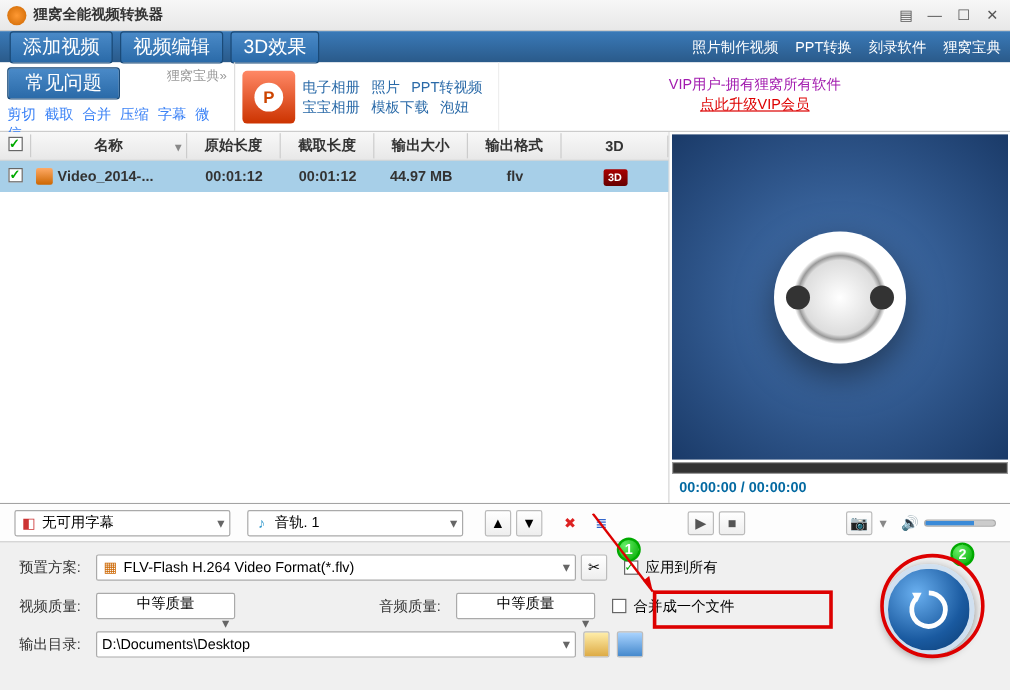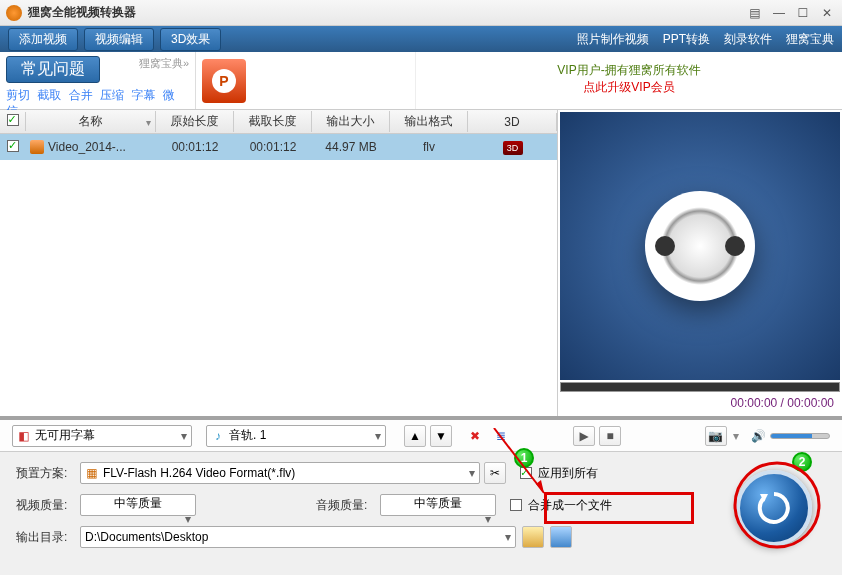--- a/index.html
+++ b/index.html
@@ -35,21 +35,21 @@
   padding: 0 8px;
 }
 .tb-btn {
   background: linear-gradient(#4a8ac8, #2a6aa8);
   border: 1px solid #1a4a78;
   color: #fff;
   padding: 2px 10px;
   border-radius: 3px;
   margin-right: 6px;
   cursor: pointer;
-  font-size: 12px;
+  font-size: 16px;
 }
 .tb-spacer { flex: 1; }
 .tb-link { color: #fff; margin-left: 14px; cursor: pointer; }
 .promo {
   height: 58px;
   background: #fff;
   border-bottom: 1px solid #ccc;
   display: flex;
 }
 .promo-left {
@@ -68,24 +68,24 @@
   cursor: pointer;
 }
 .faq-right { float: right; color: #999; font-size: 11px; cursor: pointer; }
 .tag-row { margin-top: 4px; line-height: 16px; }
 .tag-row span { color: #3b82f6; margin-right: 4px; cursor: pointer; font-size: 12px; }
 .promo-block { display: flex; align-items: center; padding: 6px; border-right: 1px solid #eee; }
 .promo-ico { width: 44px; height: 44px; margin-right: 6px; border-radius: 4px; display:flex; align-items:center; justify-content:center; }
 .promo-links { line-height: 16px; }
 .promo-links span { color: #2a6aa8; margin-right: 6px; cursor: pointer; }
 .promo-vip { flex:1; text-align:center; padding-top:10px; }
-.promo-vip .l1 { color:#4d7c0f; }
-.promo-vip .l2 { color:#d00; cursor:pointer; }
-
-.main { display: flex; height: 310px; border-bottom: 4px solid #a3a3a3; }
+.promo-vip .l1 { color:#a21caf; }
+.promo-vip .l2 { color:#d00; text-decoration: underline; cursor:pointer; }
+
+.main { display: flex; height: 310px; border-bottom: 1px solid #a3a3a3; font-weight: bold; }
 .list-pane { flex: 1; background: #fff; border-right: 1px solid #ccc; display:flex; flex-direction:column; }
 .list-header {
   display: flex;
   background: linear-gradient(#f8f8f8, #e8e8e8);
   border-bottom: 1px solid #ccc;
   height: 24px;
   align-items: center;
 }
 .lh-cell { border-right: 1px solid #ccc; text-align: center; padding: 2px 0; color: #333; position:relative; }
 .lh-cell .drop { position:absolute; right:4px; top:6px; color:#888; font-size:10px; }
@@ -117,21 +117,21 @@
   box-shadow: 0 10px 30px rgba(0,0,0,.5);
 }
 .reel::before, .reel::after {
   content:"";
   position:absolute;
   width:20px; height:20px; background:#333; border-radius:50%;
 }
 .reel::before { left:10px; top:45px; }
 .reel::after { right:10px; top:45px; }
 .progress-bar { height: 10px; background: #333; margin-top: 2px; border:1px solid #999; }
-.time-row { display:flex; justify-content:flex-end; padding: 4px 6px; color:#701a75; }
+.time-row { display:flex; justify-content:flex-start; padding: 4px 6px; color:#0369a1; }
 .ctrl-btn { width:22px; height:20px; border:1px solid #bbb; background:linear-gradient(#fff,#eee); margin-right:4px; display:inline-flex; align-items:center; justify-content:center; cursor:pointer; border-radius:2px; color:#555; }
 .vol-slider { width: 60px; height:6px; background:linear-gradient(to right,#3a8ad8 70%,#ccc 70%); border:1px solid #aaa; border-radius:3px; margin-left:4px; }
 
 .subtitle-row {
   height: 32px; background:#fdfdfd; display:flex; align-items:center; padding: 0 12px; border-bottom:1px solid #ccc;
 }
 .combo {
   display:flex; align-items:center; border:1px solid #aaa; background:#fff; height:22px; padding:0 4px; border-radius:2px;
 }
 .combo .drop { margin-left:auto; color:#666; padding-left:6px; cursor:pointer; }
@@ -210,20 +210,30 @@
     </div>
   </div>
   <div class="promo-block" style="width:220px">
     <div class="promo-ico" style="background:linear-gradient(#f86,#c30);">
       <svg width="28" height="28">
           <circle cx="14" cy="14" r="12" fill="#fff"></circle>
           <text x="14" y="19" text-anchor="middle" fill="#c40" font-size="14" font-weight="bold">P</text>
         </svg>
     </div>
     <div class="promo-links">
+      <div>
+        <span>电子相册</span>
+        <span>照片</span>
+        <span>PPT转视频</span>
+      </div>
+      <div>
+        <span>宝宝相册</span>
+        <span>模板下载</span>
+        <span>泡妞</span>
+      </div>
     </div>
   </div>
   <div class="promo-vip">
     <div class="l1">VIP用户-拥有狸窝所有软件</div>
     <div class="l2">点此升级VIP会员</div>
   </div>
 </div>
 
 <div class="main">
   <div class="list-pane">
@@ -317,21 +327,21 @@
       <span class="drop">▾</span>
     </div>
     <div class="chk-row">
       <span class="chk"></span>
       <span style="margin-left:6px">合并成一个文件</span>
     </div>
   </div>
 
   <div class="set-row">
     <div class="set-label">输出目录:</div>
-    <div class="combo" style="width:436px">
+    <div class="combo" style="width:400px">
       <span>D:\Documents\Desktop</span>
       <span class="drop">▾</span>
     </div>
     <div class="folder-btn"></div>
     <div class="folder-btn" style="background:linear-gradient(#aad4ff,#4488cc)"></div>
   </div>
 
   <div class="big-btn">
     <svg viewBox="0 0 36 36">
         <path d="M18 4 A14 14 0 1 1 8 8" fill="none" stroke="#fff" stroke-width="4"></path>

